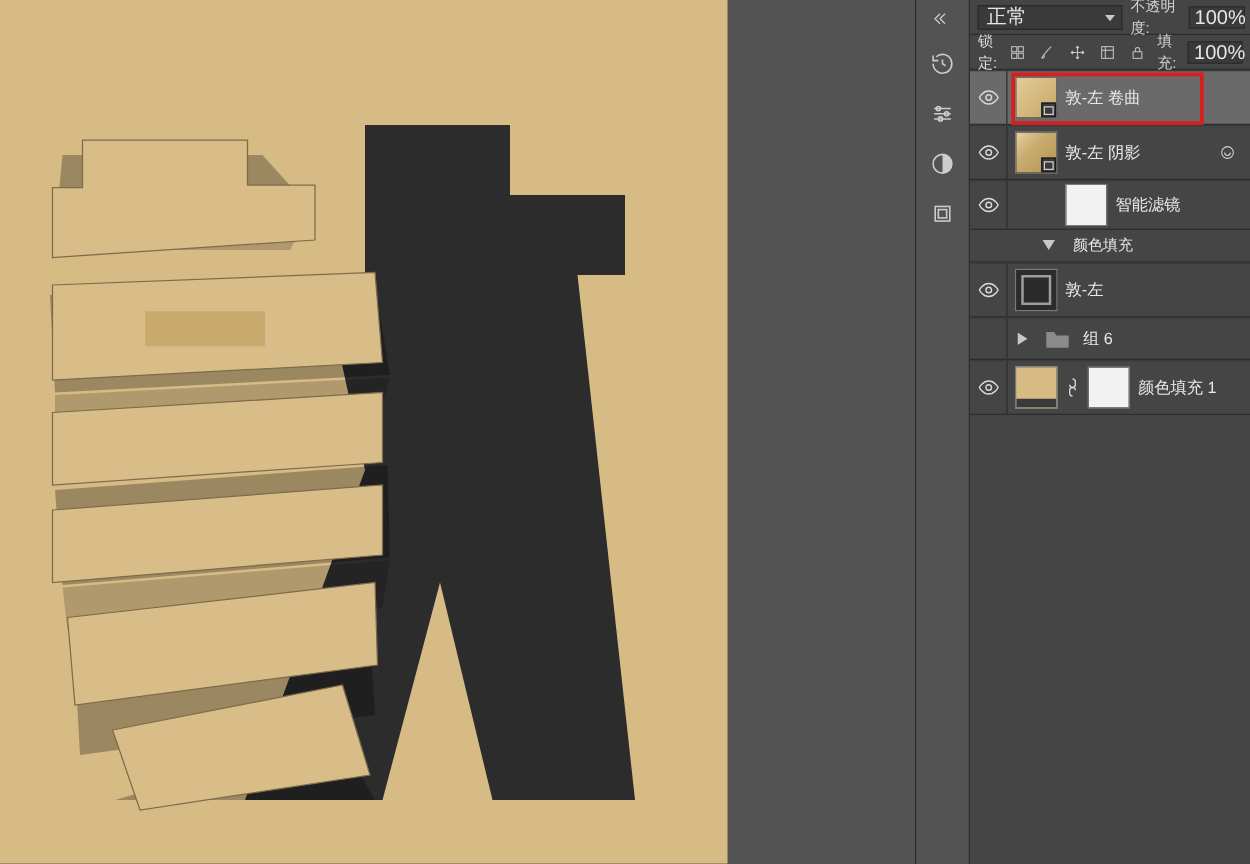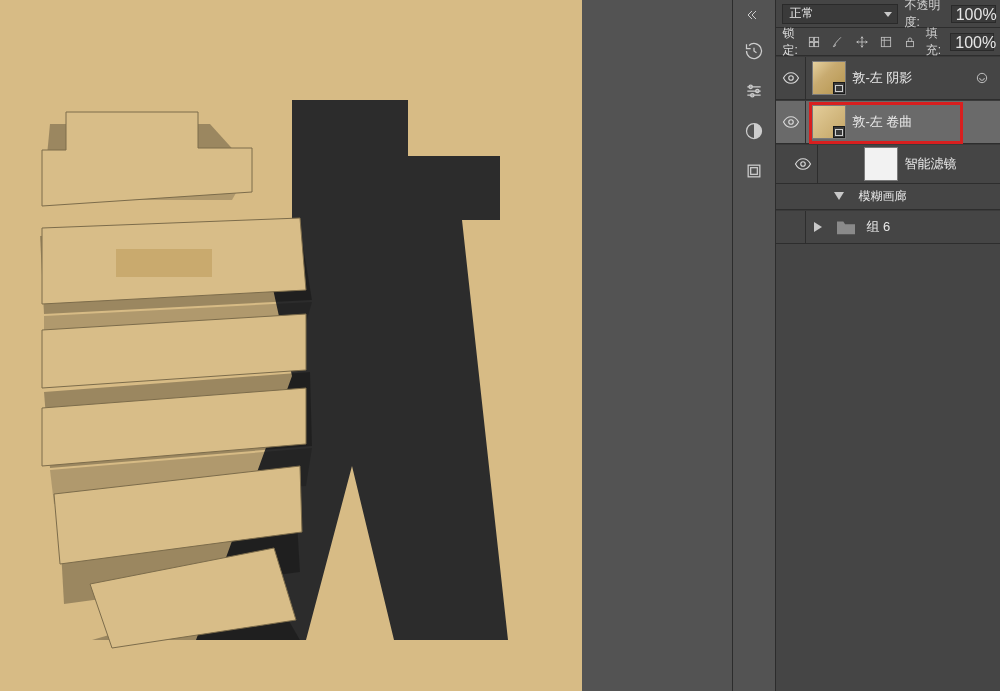--- a/index.html
+++ b/index.html
@@ -64,21 +64,21 @@
     display: flex;
     align-items: center;
     padding: 0 4px 0 6px;
     gap: 6px;
   }
   .blend-select {
     background: #3a3a3a;
     color: #e6e6e6;
     border: 1px solid #2a2a2a;
     height: 20px;
-    font-size: 12px;
+    font-size: 16px;
     padding: 0 18px 0 6px;
     position: relative;
     min-width: 116px;
     display:flex; align-items:center;
     cursor:pointer;
   }
   .blend-select::after {
     content: "";
     position: absolute; right: 5px; top: 7px;
     border-left: 4px solid transparent;
@@ -370,80 +370,94 @@
       <div class="opacity-block" style="margin-left:auto;">
         <span>填充:</span>
         <div class="num-field">
           <span>100%</span>
         </div>
       </div>
     </div>
 
     <div class="layers" style="position:relative;">
 
-      <div class="layer-row">
-        <div class="vis-col">
-            <div class="eye">
-          <svg viewBox="0 0 24 24">
-                <path d="M2 12s3.5-7 10-7 10 7 10 7-3.5 7-10 7S2 12 2 12z"></path>
-                <circle cx="12" cy="12" r="3"></circle>
-              </svg>
-        </div>
-          </div>
-        <div class="thumb smart">
-            <div class="tex beige2"></div>
-          </div>
-        <span class="label">敦-左 阴影</span>
-        <div class="row-trail">
-          <svg viewBox="0 0 24 24">
-              <circle cx="12" cy="12" r="8"></circle>
-              <path d="M8 12a4 4 0 0 0 8 0"></path>
-            </svg>
-        </div>
-      </div>
-
       <div class="layer-row selected" style="position:relative;">
         <div class="hi-box" style="left:33px; top:1px; width:154px; height:42px;"></div>
         <div class="vis-col">
             <div class="eye">
           <svg viewBox="0 0 24 24">
                 <path d="M2 12s3.5-7 10-7 10 7 10 7-3.5 7-10 7S2 12 2 12z"></path>
                 <circle cx="12" cy="12" r="3"></circle>
               </svg>
         </div>
           </div>
         <div class="thumb smart">
             <div class="tex beige"></div>
           </div>
         <span class="label">敦-左 卷曲</span>
       </div>
-      <div class="layer-row sub-row" style="height:40px; padding-left:12px;align-items:center;">
+
+      <div class="layer-row">
+        <div class="vis-col">
+            <div class="eye">
+          <svg viewBox="0 0 24 24">
+                <path d="M2 12s3.5-7 10-7 10 7 10 7-3.5 7-10 7S2 12 2 12z"></path>
+                <circle cx="12" cy="12" r="3"></circle>
+              </svg>
+        </div>
+          </div>
+        <div class="thumb smart">
+            <div class="tex beige2"></div>
+          </div>
+        <span class="label">敦-左 阴影</span>
+        <div class="row-trail">
+          <svg viewBox="0 0 24 24">
+              <circle cx="12" cy="12" r="8"></circle>
+              <path d="M8 12a4 4 0 0 0 8 0"></path>
+            </svg>
+        </div>
+      </div>
+      <div class="layer-row sub-row" style="height:40px; padding-left:0;align-items:center;">
         <div class="vis-col">
             <div class="eye">
           <svg viewBox="0 0 24 24">
                 <path d="M2 12s3.5-7 10-7 10 7 10 7-3.5 7-10 7S2 12 2 12z"></path>
                 <circle cx="12" cy="12" r="3"></circle>
               </svg>
         </div>
           </div>
         <div style="width:34px;"></div>
         <div class="thumb">
             <div class="tex white"></div>
           </div>
         <span class="label">智能滤镜</span>
       </div>
       <div class="layer-row sub-row text-only">
         <div class="twisty" style="margin-left:-44px; margin-right:6px;">
           <svg viewBox="0 0 10 10">
               <polygon points="0,0 10,0 5,8"></polygon>
             </svg>
         </div>
-        <span class="label" style="font-size:12px;">模糊画廊</span>
-      </div>
-
+        <span class="label" style="font-size:12px;">颜色填充</span>
+      </div>
+
+      <div class="layer-row">
+        <div class="vis-col">
+            <div class="eye">
+          <svg viewBox="0 0 24 24">
+                <path d="M2 12s3.5-7 10-7 10 7 10 7-3.5 7-10 7S2 12 2 12z"></path>
+                <circle cx="12" cy="12" r="3"></circle>
+              </svg>
+        </div>
+          </div>
+        <div class="thumb">
+            <div class="tex dark"></div>
+          </div>
+        <span class="label">敦-左</span>
+      </div>
 
 
       <div class="layer-row" style="height:34px;">
         <div class="vis-col">
             <div class="eye" style="opacity:0.15;">
           <svg viewBox="0 0 24 24"></svg>
         </div>
           </div>
         <div class="twisty">
           <svg viewBox="0 0 10 10">
@@ -451,16 +465,37 @@
             </svg>
         </div>
         <div class="thumb folder">
           <svg viewBox="0 0 24 20">
               <path d="M2 4h7l2 3h11v11H2z"></path>
             </svg>
         </div>
         <span class="label">组 6</span>
       </div>
 
+      <div class="layer-row">
+        <div class="vis-col">
+            <div class="eye">
+          <svg viewBox="0 0 24 24">
+                <path d="M2 12s3.5-7 10-7 10 7 10 7-3.5 7-10 7S2 12 2 12z"></path>
+                <circle cx="12" cy="12" r="3"></circle>
+              </svg>
+        </div>
+          </div>
+        <div class="thumb monitor"></div>
+        <div class="link-icon">
+          <svg viewBox="0 0 12 24">
+              <path d="M6 3a3 3 0 0 1 3 3v3a3 3 0 0 1-6 0"></path>
+              <path d="M6 21a3 3 0 0 1-3-3v-3a3 3 0 0 1 6 0"></path>
+            </svg>
+        </div>
+        <div class="thumb">
+            <div class="tex white"></div>
+          </div>
+        <span class="label">颜色填充 1</span>
+      </div>
 
     </div>
   </div>
 </div>
 
 </body></html>

